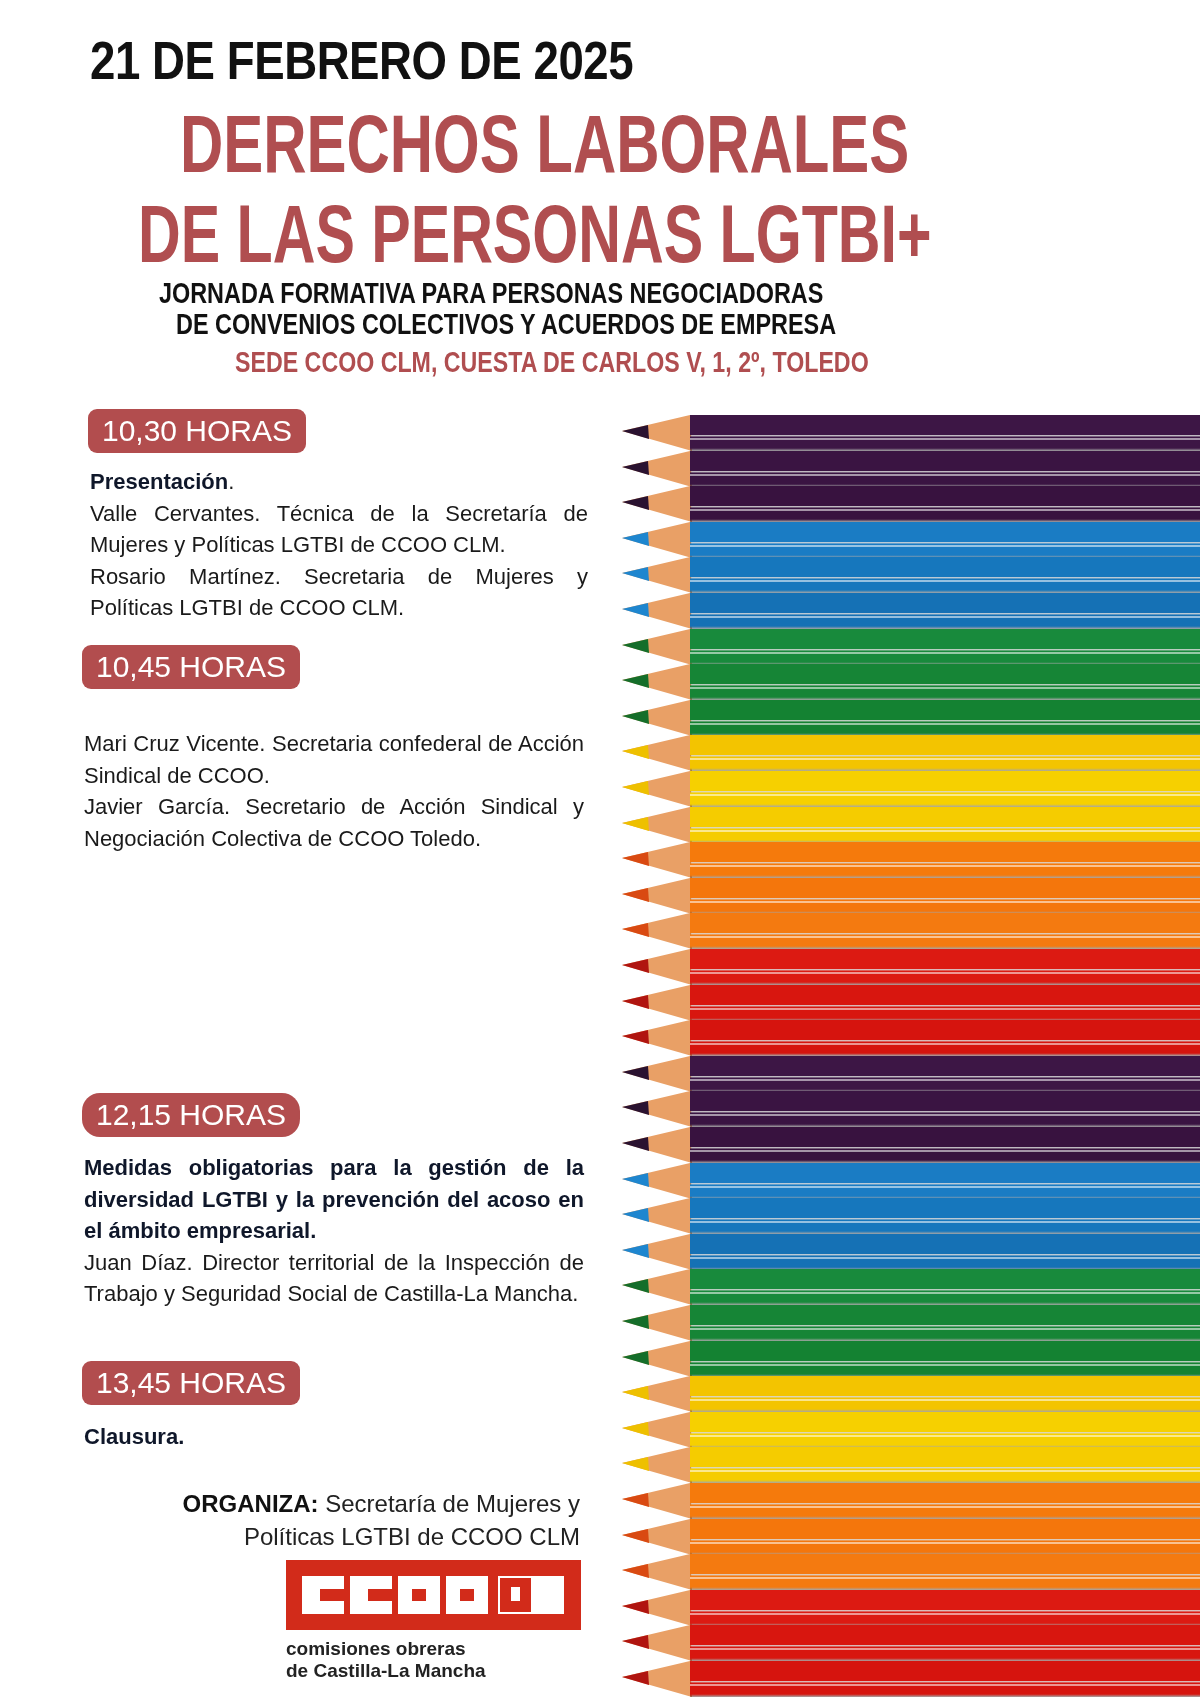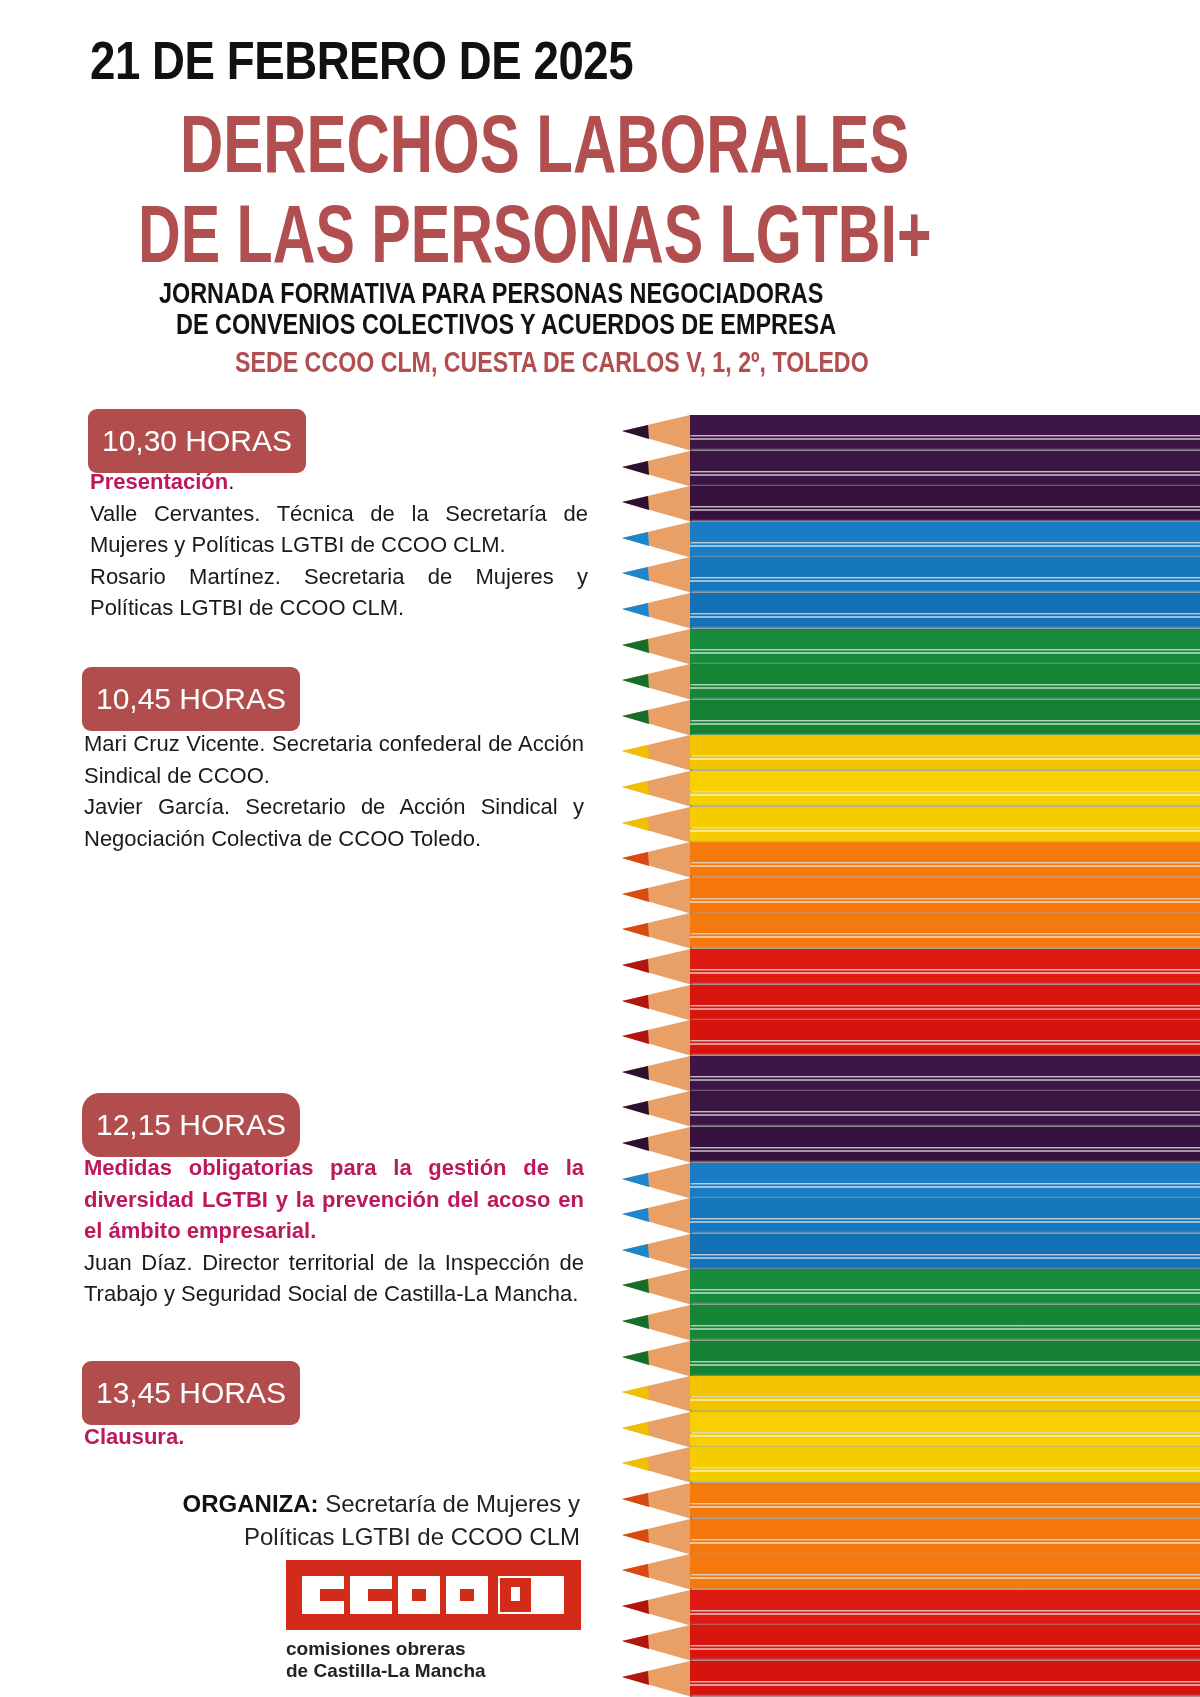--- a/index.html
+++ b/index.html
@@ -9,24 +9,24 @@
 
   .date { left:90px; top:30px; font-size:53px; font-weight:bold; color:#111; letter-spacing:-0.5px; }
   .title { font-weight:bold; color:#b04e50; font-size:81px; line-height:1; }
   .t1 { left:180px; top:104px; }
   .t2 { left:138px; top:194px; }
   .sub { font-weight:bold; color:#111; font-size:30px; line-height:1; }
   .s1 { left:159px; top:278px; }
   .s2 { left:176px; top:309px; }
   .venue { left:235px; top:348px; font-weight:bold; color:#b04e50; font-size:29px; line-height:1; }
 
-  .badge { position:absolute; background:#b24d4e; color:#fff; border-radius:9px; height:64px; width:218px; box-sizing:border-box; display:flex; align-items:center; justify-content:center; font-size:30px; }
+  .badge { position:absolute; background:#b24d4e; color:#fff; border-radius:9px; height:44px; width:218px; box-sizing:border-box; display:flex; align-items:center; justify-content:center; font-size:30px; }
   .session { position:absolute; width:505px; }
   .para { font-size:22px; line-height:31.5px; color:#1a1a1a; text-align:justify; }
-  .bold { font-weight:bold; color:#be185d; }
+  .bold { font-weight:bold; color:#0f172a; }
 
   .pencils { position:absolute; left:620px; top:415px; width:580px; height:1282px; }
   .pencil { position:absolute; left:0; width:580px; height:36px; }
   .pencil .tip { position:absolute; left:2px; top:0; width:70px; height:36px; }
   .pencil .body { position:absolute; left:70px; top:0; right:0; height:36px; }
   .pencil .shine { position:absolute; left:70px; right:0; height:2px; top:23px; opacity:.55; background:#fff; }
 
   .organiza { position:absolute; right:620px; top:1487px; font-size:24px; line-height:33px; text-align:right; color:#222; }
   .organiza b { color:#111; }
 
@@ -58,21 +58,21 @@
 
 <div class="badge" style="left:88px;top:409px;">
   <span>10,30 HORAS</span>
 </div>
 <div class="session" style="left:90px;top:466px;width:498px;">
   <div class="para"><span class="bold">Presentación</span><span>.</span></div>
   <div class="para">Valle Cervantes. Técnica de la Secretaría de Mujeres y Políticas LGTBI de CCOO CLM.</div>
   <div class="para">Rosario Martínez. Secretaria de Mujeres y Políticas LGTBI de CCOO CLM.</div>
 </div>
 
-<div class="badge" style="left:82px;top:667px;">
+<div class="badge" style="left:82px;top:645px;">
   <span>10,45 HORAS</span>
 </div>
 <div class="session" style="left:84px;top:728px;width:500px;">
   <div class="para">Mari Cruz Vicente. Secretaria confederal de Acción Sindical de CCOO.</div>
   <div class="para">Javier García. Secretario de Acción Sindical y Negociación Colectiva de CCOO Toledo.</div>
 </div>
 
 <div class="badge" style="left:82px;top:1093px;border-radius:18px;">
   <span>12,15 HORAS</span>
 </div>

